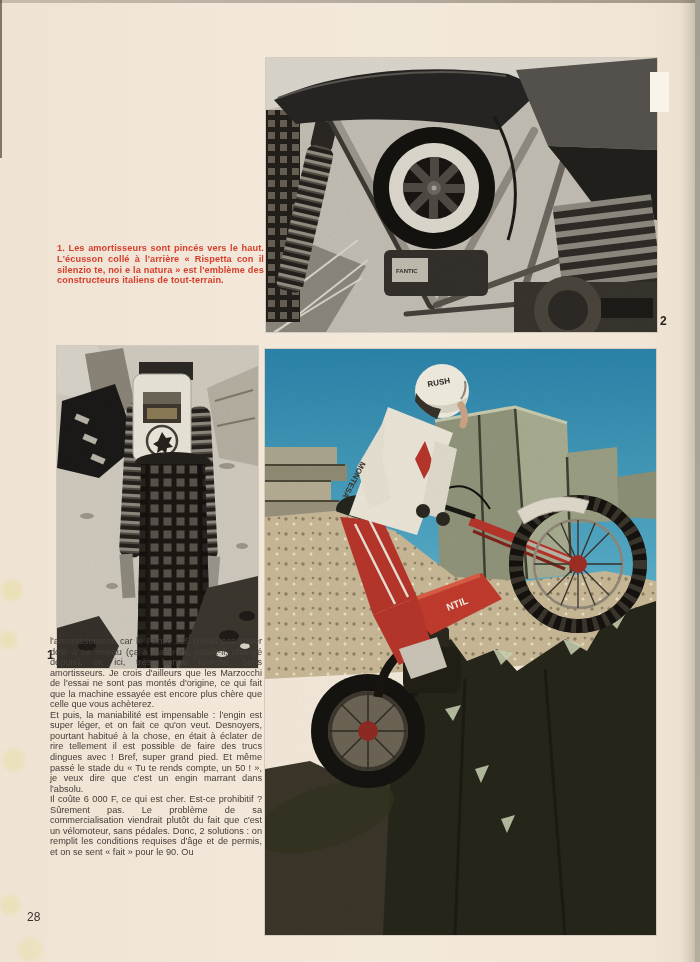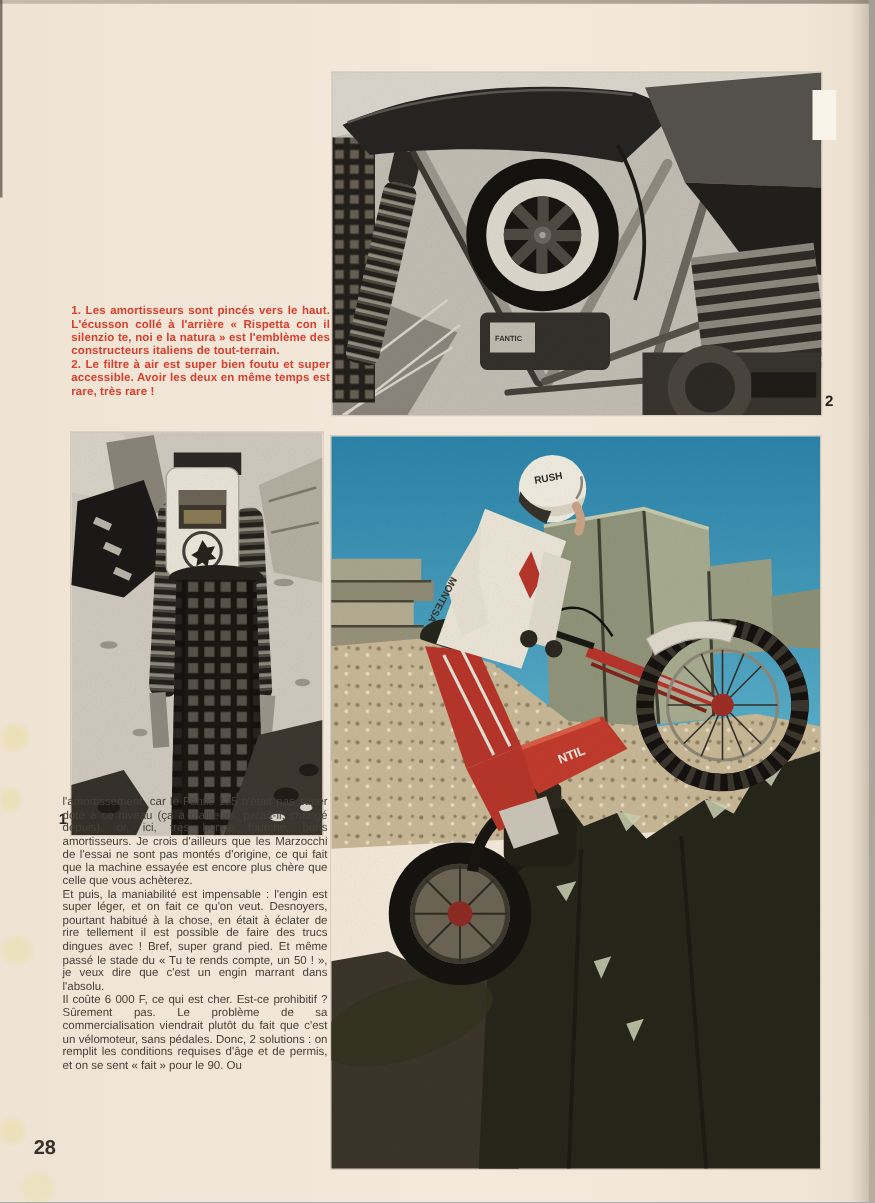--- a/index.html
+++ b/index.html
@@ -25,35 +25,34 @@
   .article p{margin:0;font-size:9.2px;line-height:10.55px;text-align:justify;hyphens:auto;-webkit-hyphens:auto;}
   .figure{position:absolute;box-shadow:0 0 0 1px rgba(60,55,45,.15);}
   .fig-engine{left:266px;top:58px;width:391px;height:274px;}
   .fig-wheel{left:57px;top:346px;width:201px;height:322px;}
   .fig-action{left:265px;top:349px;width:391px;height:586px;}
   .figure svg{display:block;}
   .fig-label{position:absolute;font-size:12px;font-weight:700;color:#27231e;}
   .label-1{left:47px;top:648px;}
   .label-2{left:660px;top:314px;}
   .white-notch{position:absolute;left:650px;top:72px;width:19px;height:40px;background:#f8f4ea;}
-  .page-number{position:absolute;left:27px;top:910px;font-size:16px;font-weight:700;color:#35312b;}
+  .page-number{position:absolute;left:27px;top:910px;font-size:12px;font-weight:400;color:#35312b;}
 </style>
 </head>
 <body>
 
 <div class="page">
 
   <div class="edge-top"></div>
   <div class="edge-left-line"></div>
   <div class="edge-right-crease"></div>
   <div class="edge-right-strip"></div>
 
   <div class="caption-block">
     <p>1. Les amortisseurs sont pincés vers le haut. L'écusson collé à l'arrière « Rispetta con il silenzio te, noi e la natura » est l'emblème des constructeurs italiens de tout-terrain.</p>
-    <p>2. Le filtre à air est super bien foutu et super accessible. Avoir les deux en même temps est rare, très rare !</p>
   </div>
 
   <div class="figure fig-engine">
     <svg width="391" height="274" viewBox="0 0 391 274">
       <defs>
         <pattern id="knobs2" width="12" height="12" patternUnits="userSpaceOnUse">
           <rect width="12" height="12" fill="#221f1b"></rect>
             <rect x="2" y="2" width="7" height="7" fill="#675f53"></rect>
         </pattern>
         <pattern id="coil" width="12" height="9" patternUnits="userSpaceOnUse">

